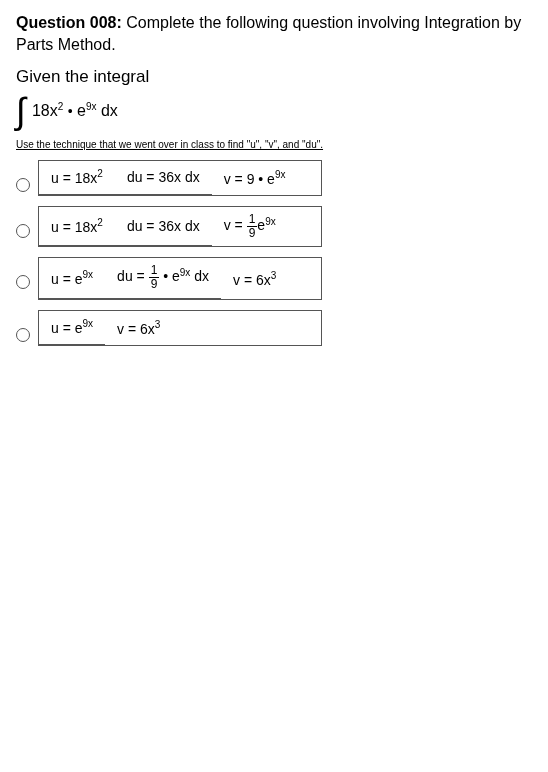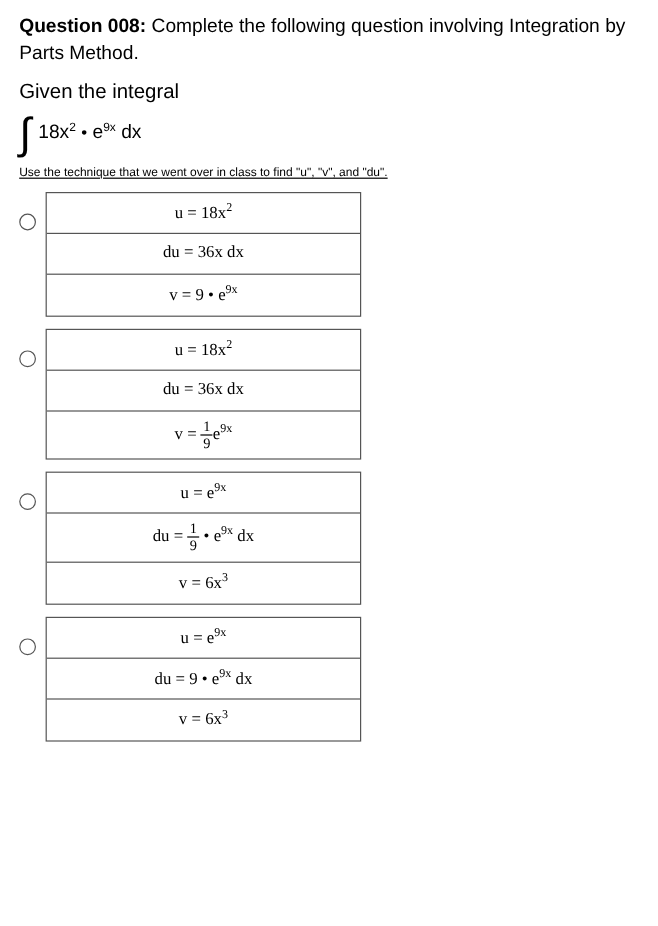--- a/index.html
+++ b/index.html
@@ -60,24 +60,22 @@
       width: 14px;
       height: 14px;
       border-radius: 50%;
       border: 1.5px solid #555;
       background: #fff;
       margin-top: 18px;
       flex-shrink: 0;
     }
     .option-box {
       border: 1.5px solid #555;
-      width: 263px;
+      width: 284px;
       display: flex;
-      flex-direction: column;
-      font-family: Liberation Serif, serif;
     }
     .option-cell {
       border-bottom: 1px solid #555;
       padding: 6px 12px;
       min-height: 34px;
       display: flex;
       align-items: center;
       justify-content: center;
       font-size: 14px;
     }
@@ -175,21 +173,18 @@
     </div>
   </div>
 
   <div class="option-row">
     <div class="radio-btn"></div>
     <div class="option-box">
       <div class="option-cell">
         <span class="math">u = e<sup>9x</sup></span>
       </div>
       <div class="option-cell">
-        <span class="math">du = 9 • e<sup>9x</sup> dx</span>
-      </div>
-      <div class="option-cell">
         <span class="math">v = 6x<sup>3</sup></span>
       </div>
     </div>
   </div>
 
 </div>
 
 </body></html>

